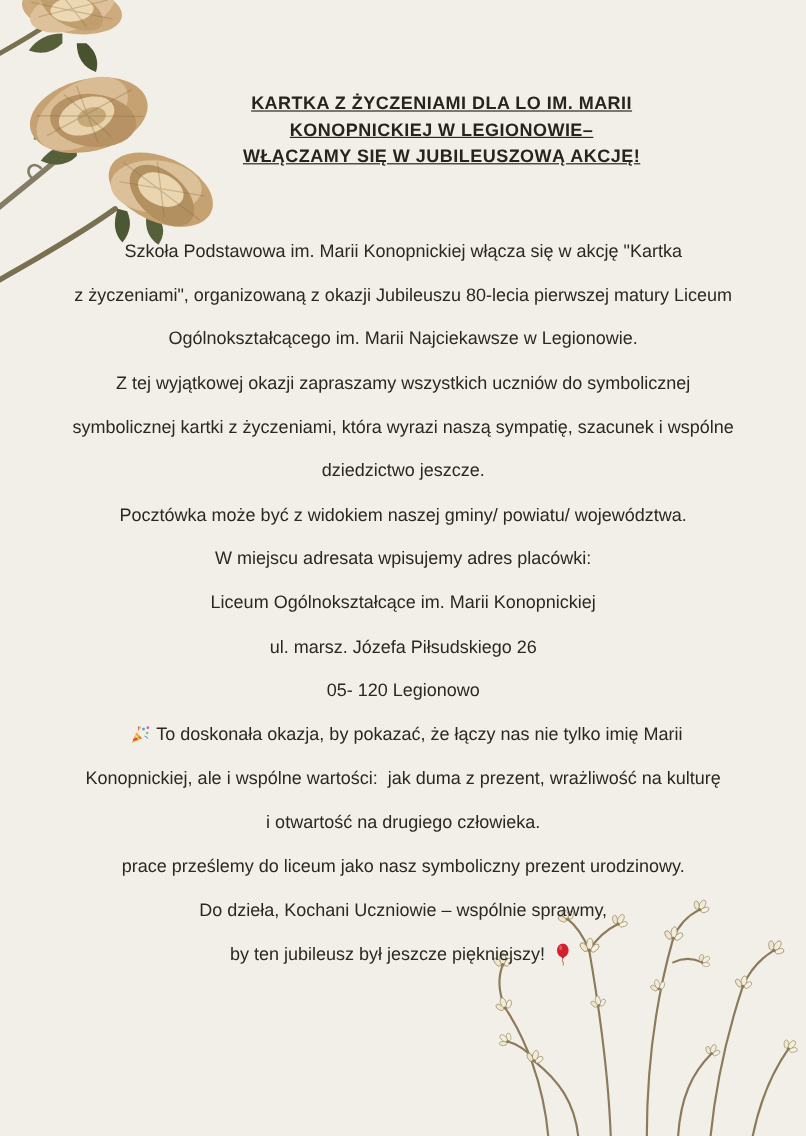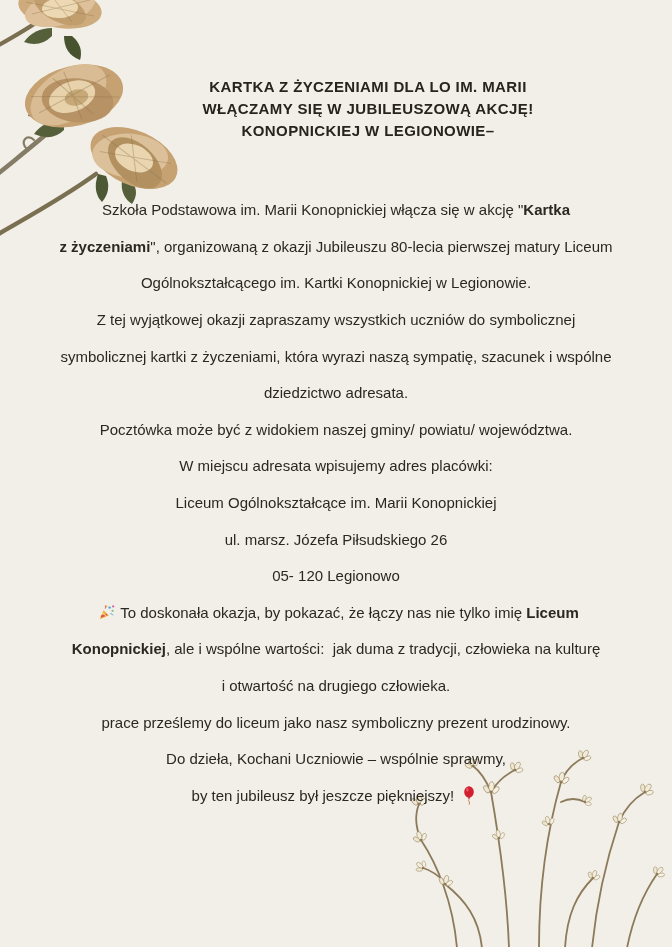--- a/index.html
+++ b/index.html
@@ -9,20 +9,21 @@
     background:#f2efe8;
     overflow:hidden;
     font-family:"Liberation Sans", sans-serif;
     color:#2b2823;
   }
   .page-title{
     position:absolute;
     left:92px;right:28px;top:76px;
     text-align:center;
     z-index:2;
+    text-decoration:underline;
   }
   .title-line{
     font-size:15px;
     font-weight:700;
     line-height:22px;
     letter-spacing:.4px;
     color:#27241e;
     white-space:pre;
   }
   .body-text{
@@ -32,21 +33,21 @@
   }
   .line{
     height:36.6px;
     display:flex;
     align-items:center;
     justify-content:center;
     font-size:15px;
     color:#2b2823;
   }
   .line span{white-space:pre;margin-top:13px;}
-  .line .b{font-weight:700;}
+  .line .b{font-weight:400;}
   .icon{display:inline-flex;align-items:center;margin:0 5px;flex:0 0 auto;}
   svg.deco{position:absolute;pointer-events:none;z-index:1;}
   .deco-tl{left:-6px;top:-6px;}
   .deco-br{right:0;bottom:0;}
 </style>
 </head>
 <body>
 
 <div class="page">
 
@@ -142,44 +143,44 @@
       <use href="#sprig" transform="translate(162,82) rotate(-18) scale(0.9)"></use>
       <use href="#sprig" transform="translate(232,80) rotate(12)"></use>
       <use href="#sprig" transform="translate(258,50) rotate(35) scale(1.05)"></use>
       <use href="#sprig" transform="translate(206,136) rotate(20) scale(0.9)"></use>
       <use href="#sprig" transform="translate(270,132) rotate(40) scale(0.95)"></use>
     </g>
   </svg>
 
   <div class="page-title">
       <div class="title-line">KARTKA Z ŻYCZENIAMI DLA LO IM. MARII</div>
+      <div class="title-line">KONOPNICKIEJ W LEGIONOWIE–</div>
       <div class="title-line">WŁĄCZAMY SIĘ W JUBILEUSZOWĄ AKCJĘ!</div>
-      <div class="title-line">KONOPNICKIEJ W LEGIONOWIE–</div>
     </div>
 
   <div class="body-text">
       <div class="line">
         <span>Szkoła Podstawowa im. Marii Konopnickiej włącza się w akcję "</span>
         <span class="b">Kartka</span>
       </div>
       <div class="line">
         <span class="b">z życzeniami</span>
         <span>", organizowaną z okazji Jubileuszu 80-lecia pierwszej matury Liceum</span>
       </div>
       <div class="line">
-        <span>Ogólnokształcącego im. Kartki Konopnickiej w Legionowie.</span>
+        <span>Ogólnokształcącego im. Marii Najciekawsze w Legionowie.</span>
       </div>
       <div class="line">
         <span>Z tej wyjątkowej okazji zapraszamy wszystkich uczniów do symbolicznej</span>
       </div>
       <div class="line">
         <span>symbolicznej kartki z życzeniami, która wyrazi naszą sympatię, szacunek i wspólne</span>
       </div>
       <div class="line">
-        <span>dziedzictwo adresata.</span>
+        <span>dziedzictwo jeszcze.</span>
       </div>
       <div class="line">
         <span>Pocztówka może być z widokiem naszej gminy/ powiatu/ województwa.</span>
       </div>
       <div class="line">
         <span>W miejscu adresata wpisujemy adres placówki:</span>
       </div>
       <div class="line">
         <span>Liceum Ogólnokształcące im. Marii Konopnickiej</span>
       </div>
@@ -195,25 +196,25 @@
     <path d="M2.9,12.6 l6.1,-2.0" stroke="#de4f43" stroke-width="1.7" fill="none"></path>
     <path d="M4.6,8.6 l3.9,3.9" stroke="#fbe08a" stroke-width="1.1" fill="none" opacity="0.9"></path>
     <circle cx="11.6" cy="3.6" r="1.2" fill="#4aa3df"></circle>
     <circle cx="14.6" cy="6.8" r="1.1" fill="#7bc67e"></circle>
     <circle cx="8.4" cy="2.2" r="1.0" fill="#e8c341"></circle>
     <circle cx="15.2" cy="2.4" r="1.1" fill="#d35f9e"></circle>
     <path d="M7.2,4.6 q1.2,-1.6 0,-3.0" stroke="#de4f43" stroke-width="0.9" fill="none"></path>
     <path d="M12.4,9.4 q1.8,0.4 2.8,2.0" stroke="#4aa3df" stroke-width="0.9" fill="none"></path>
   </svg></span>
 <span>To doskonała okazja, by pokazać, że łączy nas nie tylko imię </span>
-        <span class="b">Liceum</span>
+        <span class="b">Marii</span>
       </div>
       <div class="line">
         <span class="b">Konopnickiej</span>
-        <span>, ale i wspólne wartości:  jak duma z tradycji, człowieka na kulturę</span>
+        <span>, ale i wspólne wartości:  jak duma z prezent, wrażliwość na kulturę</span>
       </div>
       <div class="line">
         <span>i otwartość na drugiego człowieka.</span>
       </div>
       <div class="line">
         <span>prace prześlemy do liceum jako nasz symboliczny prezent urodzinowy.</span>
       </div>
       <div class="line">
         <span>Do dzieła, Kochani Uczniowie – wspólnie sprawmy,</span>
       </div>

